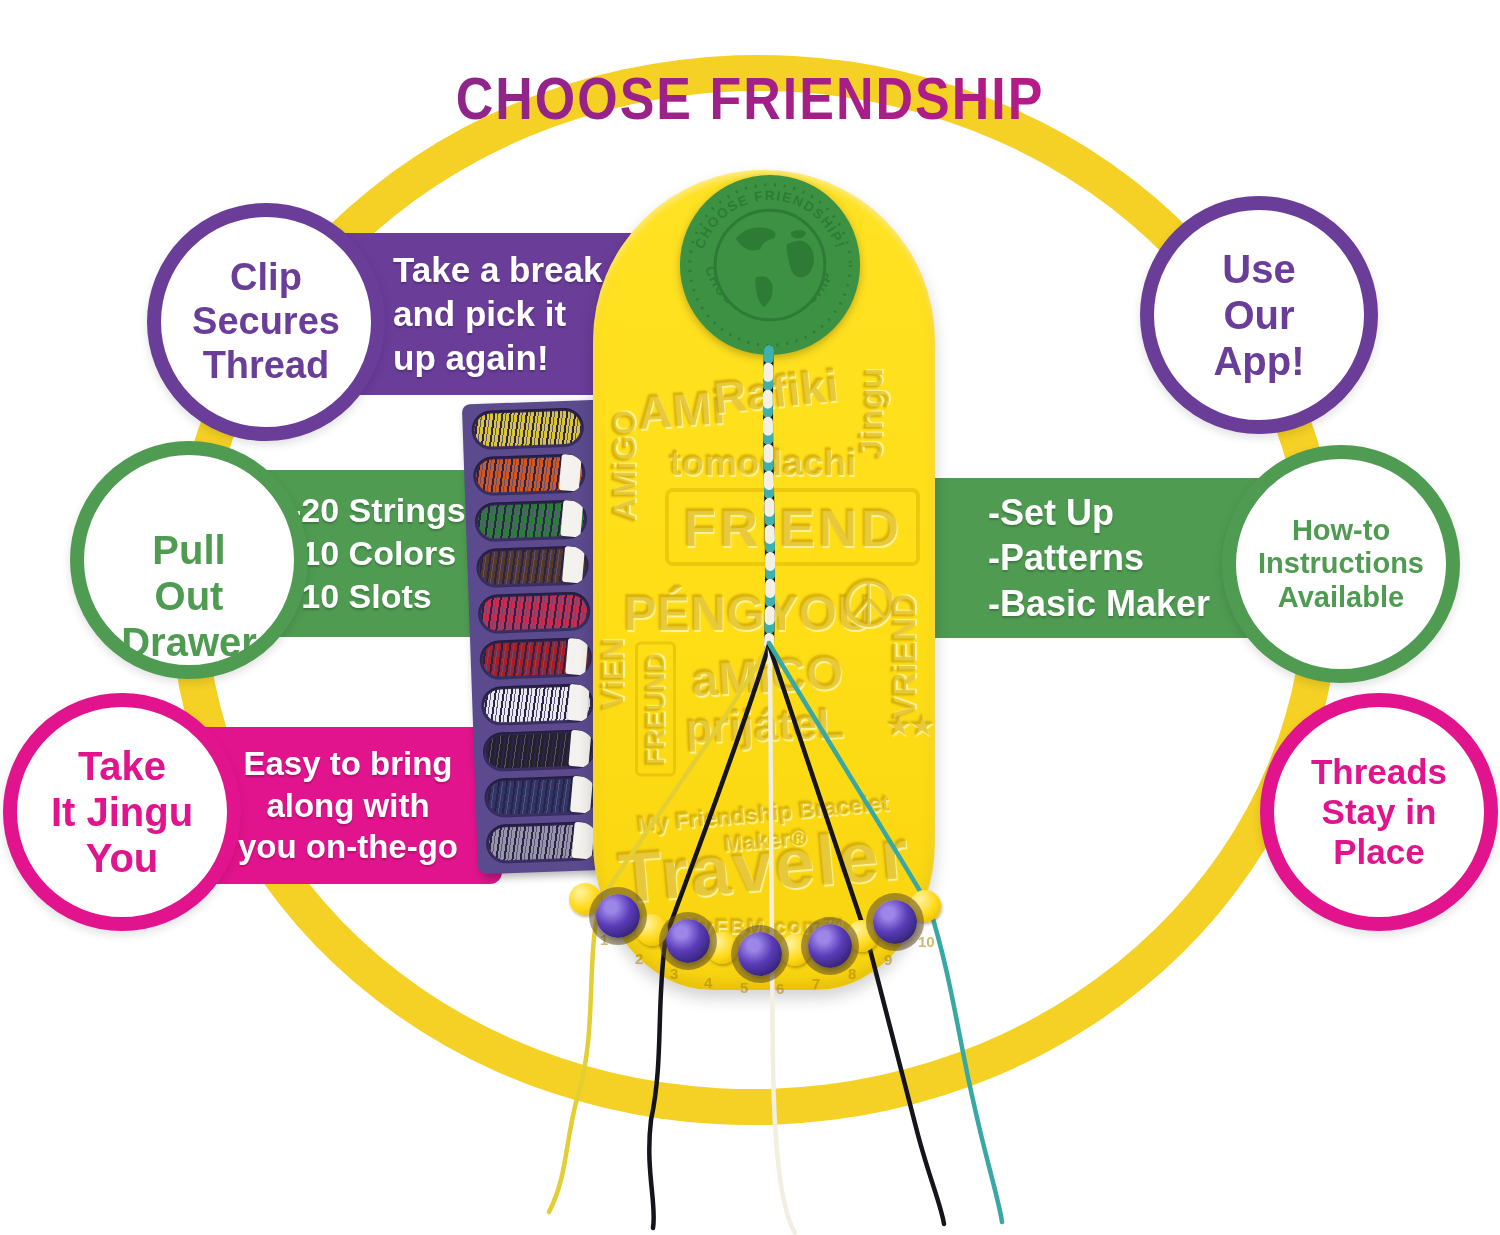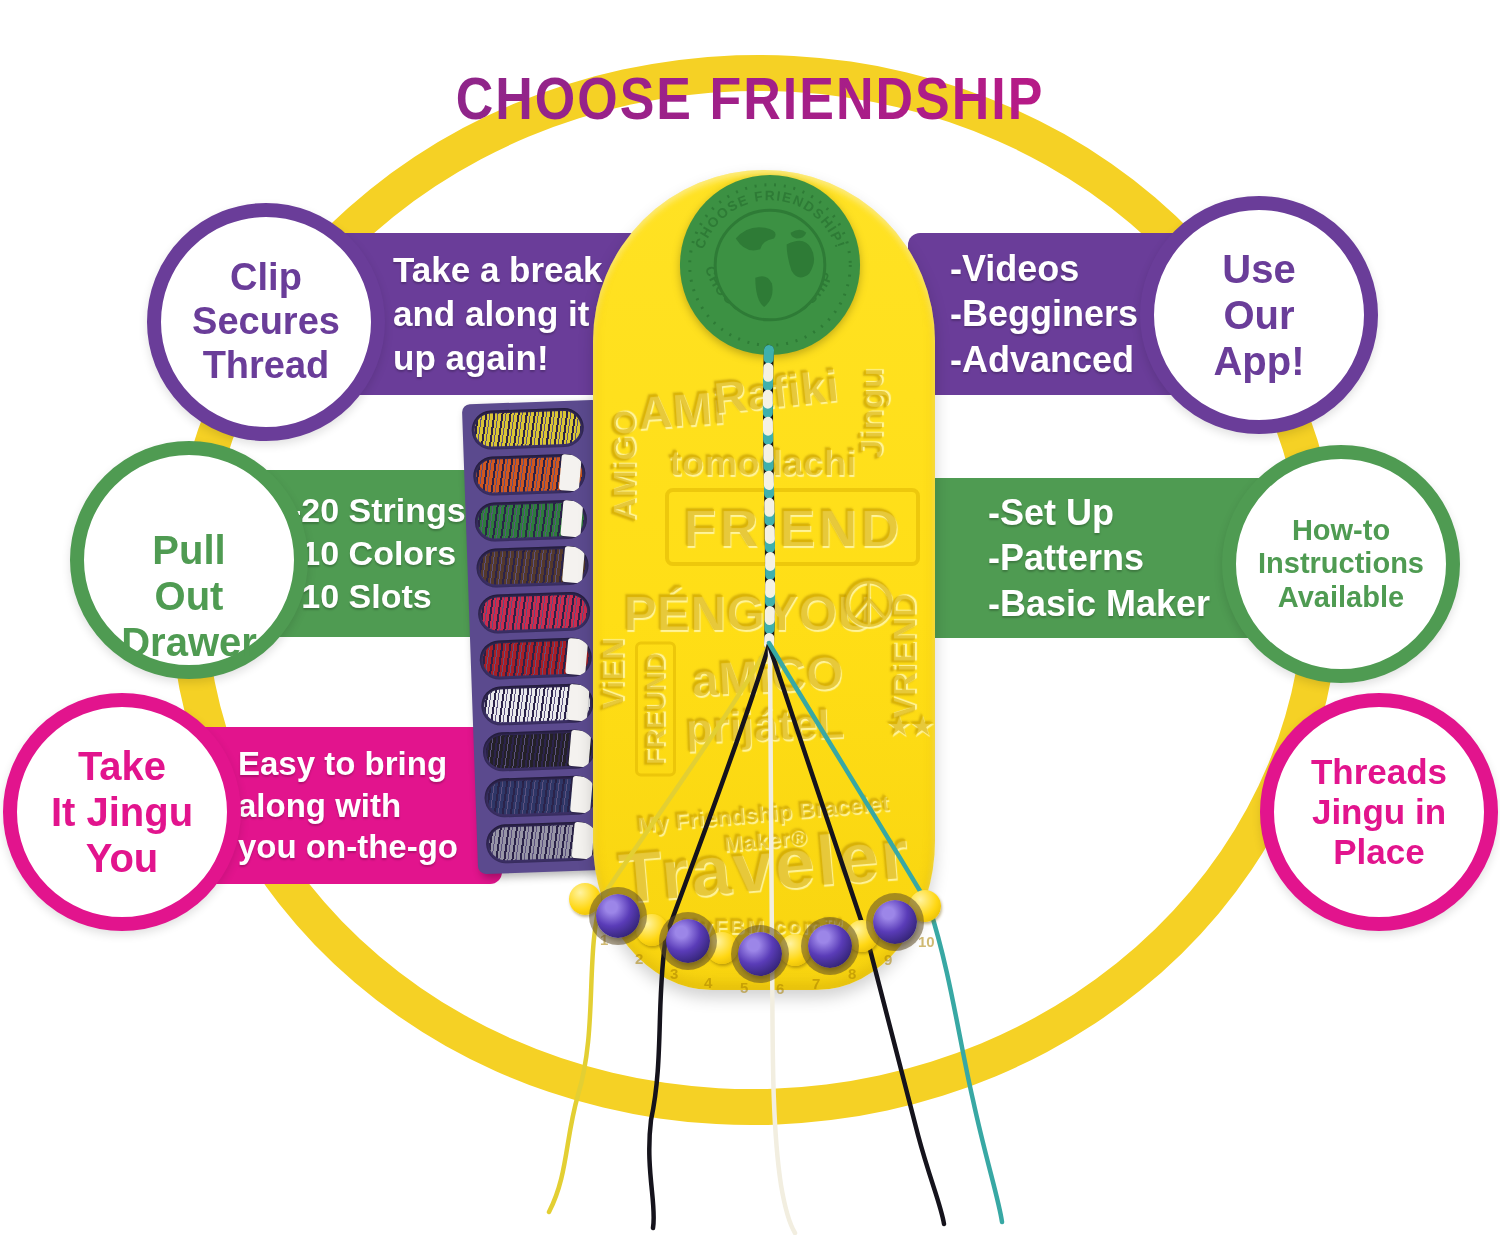--- a/index.html
+++ b/index.html
@@ -20,21 +20,21 @@
   .b-clip  {left:255px;top:233px;width:405px;height:162px;background:var(--purple);}
   .b-app   {left:908px;top:233px;width:344px;height:162px;background:var(--purple);}
   .b-drawer{left:178px;top:470px;width:305px;height:167px;background:var(--green);}
   .b-howto {left:908px;top:478px;width:425px;height:160px;background:var(--green);}
   .b-take  {left:110px;top:727px;width:392px;height:157px;background:var(--pink);}
   .b-place {left:908px;top:729px;width:462px;height:155px;background:var(--pink);}
   .b-clip   .bt{margin-left:138px;font-size:35px;}
   .b-app    .bt{margin-left:42px;font-size:36px;}
   .b-drawer .bt{margin-left:112px;font-size:34px;}
   .b-howto  .bt{margin-left:80px;font-size:36px;}
-  .b-take   .bt{margin-left:128px;font-size:33px;}
+  .b-take   .bt{margin-left:128px;font-size:33px;text-align:center;}
   .b-place  .bt{margin-left:92px;font-size:34px;}
   
   .callout{position:absolute;width:210px;height:210px;border-radius:50%;background:#fff;z-index:3;
            display:flex;align-items:center;justify-content:center;text-align:center;
            font-weight:bold;box-sizing:content-box;box-shadow:0 4px 10px rgba(0,0,0,.12);}
   .callout .ct{white-space:pre-line;line-height:1.15;}
   .c-clip  {left:147px;top:203px;border:14px solid var(--purple);color:var(--purple);font-size:38px;text-align:center;}
   .c-app   {left:1140px;top:196px;border:14px solid var(--purple);color:var(--purple);font-size:40px;}
   .c-drawer{left:70px;top:441px;border:14px solid var(--green);color:var(--green);font-size:40px;align-items:flex-end;}
   .c-howto {left:1222px;top:445px;border:14px solid var(--green);color:var(--green);font-size:29px;justify-content:center;}
@@ -93,27 +93,22 @@
 </style>
 </head>
 <body>
 
 <div class="stage">
 
   <div class="ring"></div>
 
   <div class="banner b-clip">
     <span class="bt">Take a break
-and along it
+and pick it
 up again!</span>
-  </div>
-  <div class="banner b-app">
-    <span class="bt">-Videos
--Begginers
--Advanced</span>
   </div>
   <div class="banner b-drawer">
     <span class="bt">-20 Strings
 -10 Colors
 -10 Slots</span>
   </div>
   <div class="banner b-howto">
     <span class="bt">-Set Up
 -Patterns
 -Basic Maker</span>
@@ -144,21 +139,21 @@
 Instructions
 Available</span>
   </div>
   <div class="callout c-take">
     <span class="ct">Take
 It Jingu
 You</span>
   </div>
   <div class="callout c-place">
     <span class="ct">Threads
-Jingu in
+Stay in
 Place</span>
   </div>
 
   <div class="drawer" id="drawer">
       <div class="slot">
         <div class="skein" style="background: repeating-linear-gradient(100deg, rgb(217, 197, 53) 0px, rgb(217, 197, 53) 3px, rgba(0, 0, 0, 0.28) 3px, rgba(0, 0, 0, 0.28) 5px, rgb(217, 197, 53) 5px, rgb(217, 197, 53) 7px, rgba(255, 255, 255, 0.16) 7px, rgba(255, 255, 255, 0.16) 8px);"></div>
       </div>
       <div class="slot">
         <div class="skein" style="background: repeating-linear-gradient(100deg, rgb(208, 87, 31) 0px, rgb(208, 87, 31) 3px, rgba(0, 0, 0, 0.28) 3px, rgba(0, 0, 0, 0.28) 5px, rgb(208, 87, 31) 5px, rgb(208, 87, 31) 7px, rgba(255, 255, 255, 0.16) 7px, rgba(255, 255, 255, 0.16) 8px);"></div>
         <div class="bandlbl"></div>

